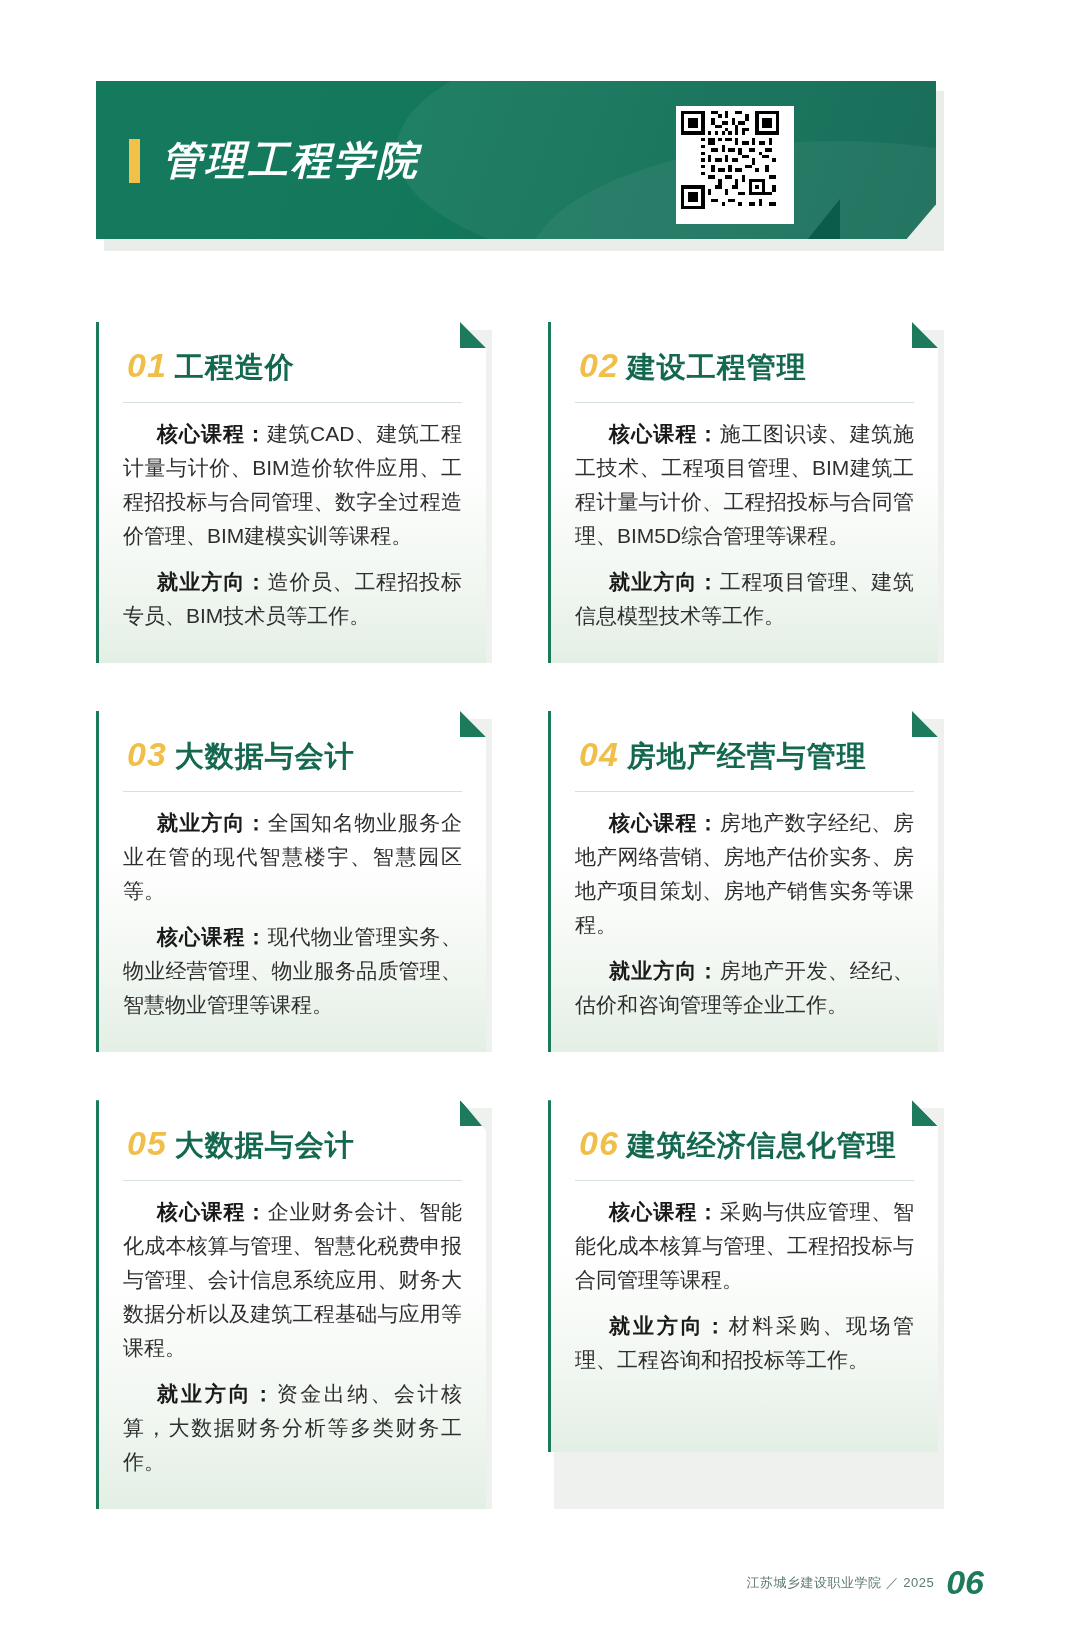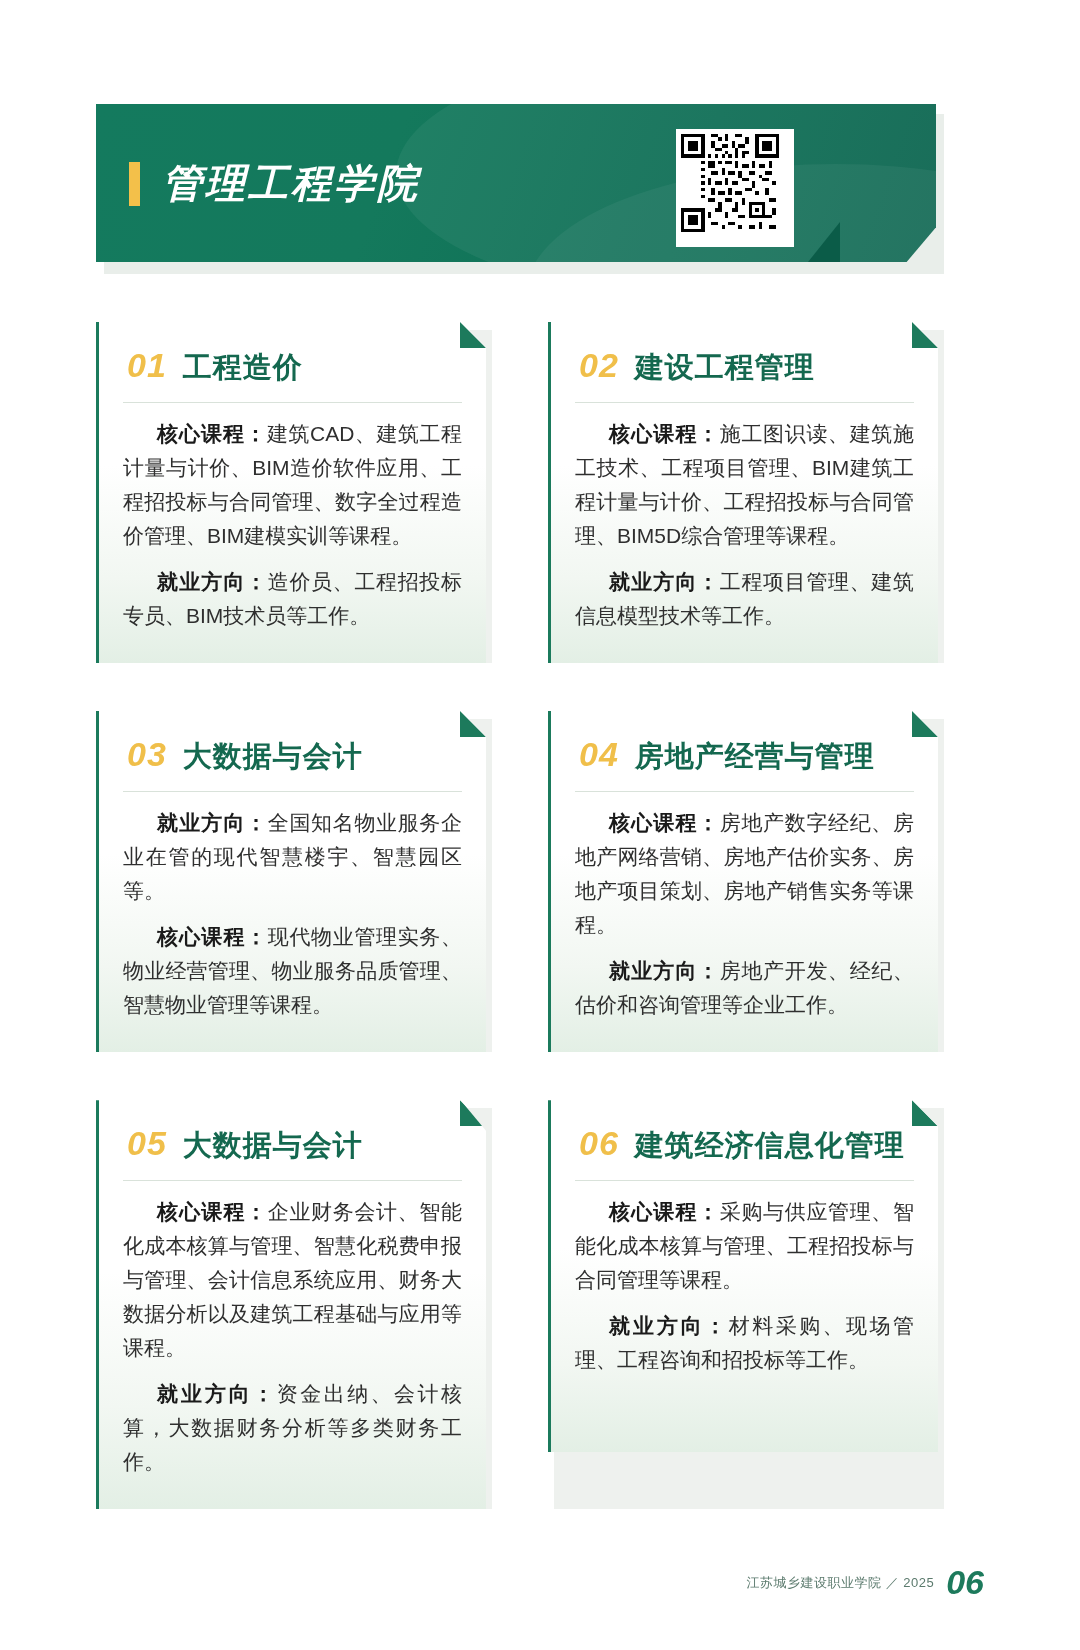--- a/index.html
+++ b/index.html
@@ -13,21 +13,21 @@
     position: relative;
     font-family: "Liberation Sans", sans-serif;
     color: #333;
     overflow: hidden;
   }
 
   
   .header {
     position: absolute;
     left: 96px;
-    top: 104px;
+    top: 81px;
     width: 744px;
     height: 165px;
   }
   .header-shadow {
     position: absolute;
     left: 8px;
     top: 10px;
     width: 840px;
     height: 160px;
     background: #e9eeea;
@@ -143,21 +143,21 @@
     right: 0;
     top: 0;
     width: 26px;
     height: 26px;
     background: #1d7a5c;
     clip-path: polygon(0 0, 100% 100%, 0 100%);
   }
   .card-head {
     display: flex;
     align-items: baseline;
-    gap: 16px;
+    gap: 8px;
     padding: 0 4px 14px 4px;
     border-bottom: 1px solid #d9e2da;
   }
   .card-num {
     font-size: 34px;
     font-style: italic;
     font-weight: bold;
     color: #f0bf4a;
     line-height: 1;
     letter-spacing: 1px;

